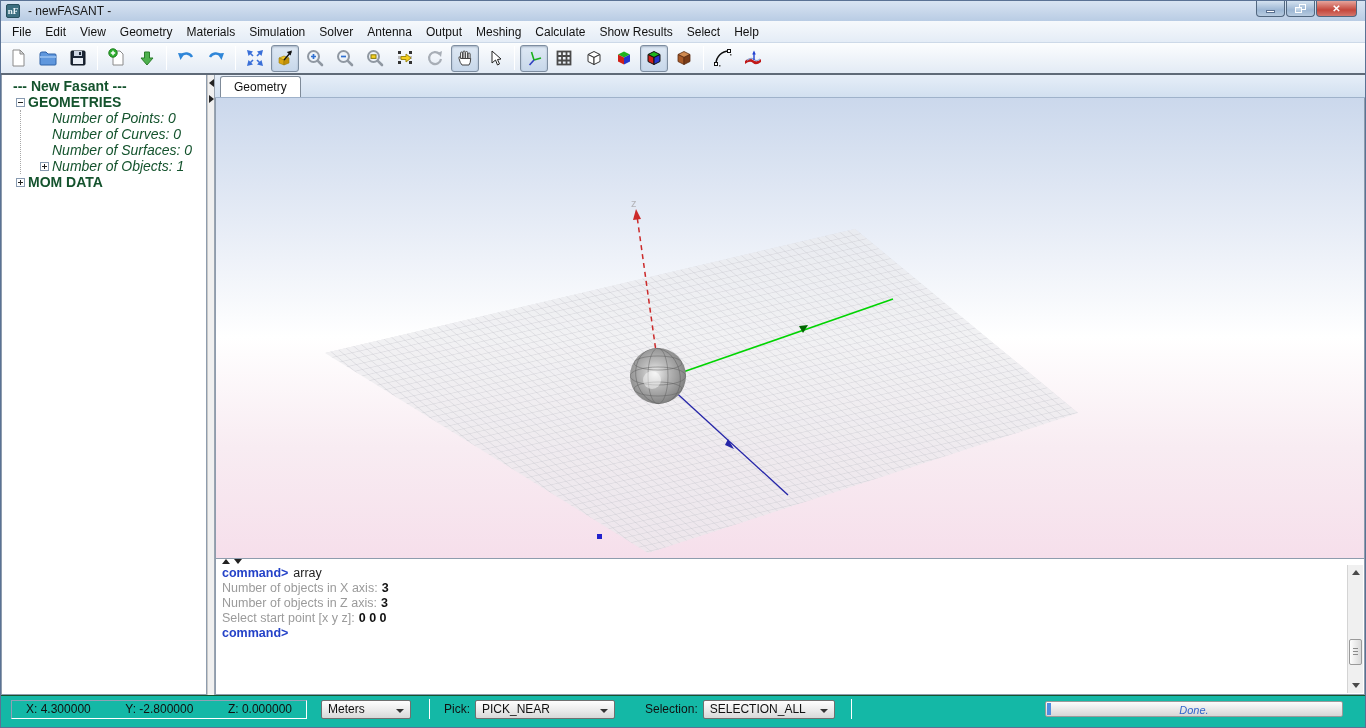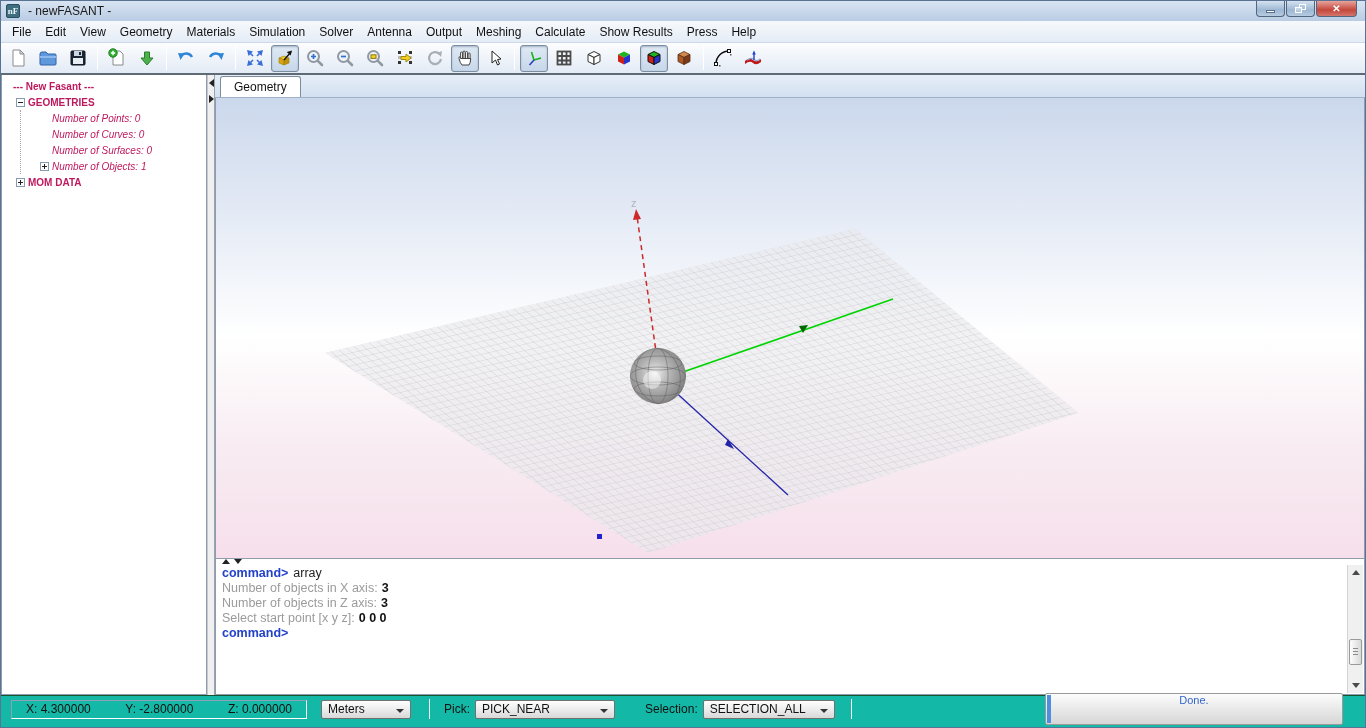--- a/index.html
+++ b/index.html
@@ -24,21 +24,21 @@
 
   
   .toolbar { height:32px; display:flex; align-items:center; background:linear-gradient(#fcfdfe,#e3ebf5); padding-left:2px; border-bottom:2px solid #5f6a77; }
   .tbtn { width:28px; height:27px; display:flex; align-items:center; justify-content:center; border:1px solid transparent; border-radius:3px; margin:0 1px; }
   .tbtn.pressed { border:1px solid #7d8da0; background:linear-gradient(#dfe9f4,#c7d7ea); box-shadow:inset 0 1px 2px rgba(60,80,110,.35); }
   .tsep { width:1px; height:24px; background:#9aa6b4; border-right:1px solid #fff; margin:0 4px; }
 
   
   .main { height:620px; display:flex; background:#bdd0e7; }
   .tree-panel { width:208px; background:#fff; border:1px solid #8e9cad; border-top:none; padding-top:3px; overflow:hidden; }
-  .tree-row { height:16px; display:flex; align-items:center; font-size:10px; color:#be185d; white-space:nowrap; }
+  .tree-row { height:16px; display:flex; align-items:center; font-size:14px; color:#14532d; white-space:nowrap; }
   .tree-row .bold { font-weight:bold; }
   .expander { width:9px; height:9px; border:1px solid #889ab0; background:#fff; position:relative; flex:none; margin-right:3px; }
   .expander::before { content:""; position:absolute; left:1px; top:3px; width:5px; height:1px; background:#222; }
   .expander.plus::after { content:""; position:absolute; left:3px; top:1px; width:1px; height:5px; background:#222; }
   .guide { border-left:1px dotted #a8a8a8;font-style:italic; }
 
   .vsplitter { width:8px; background:#f0f0f0; border-left:1px solid #c8c8c8; border-right:1px solid #9aa4b0; position:relative; }
   .vsplit-arrow { position:absolute; left:1px; width:0; height:0; }
   .vsplit-arrow.left { top:4px; border-top:4px solid transparent; border-bottom:4px solid transparent; border-right:5px solid #222; }
   .vsplit-arrow.right { top:20px; border-top:4px solid transparent; border-bottom:4px solid transparent; border-left:5px solid #222; }
@@ -70,21 +70,21 @@
 
   
   .statusbar { height:34px; background:#14b8a6; border-top:1px solid #14532d; padding:3px 0 0 0; display:flex; align-items:flex-start; }
   .sb-row { display:flex; align-items:center; width:100%; height:20px; }
   .coord-panel { margin-left:10px; width:296px; height:19px; border:1px solid; border-color:#8fa0b5 #ffffff #ffffff #8fa0b5; display:flex; align-items:center; justify-content:space-between; padding:0 14px; font-size:12px; color:#111; }
   .coord-pair { white-space:nowrap; }
   .combo { height:19px; border:1px solid #707070; border-radius:2px; background:linear-gradient(#fefefe,#e9e9e9 60%,#d8d8d8); display:flex; align-items:center; font-size:12px; color:#111; padding:0 6px; position:relative; }
   .combo .carrow { position:absolute; right:6px; top:8px; width:0; height:0; border-left:4px solid transparent; border-right:4px solid transparent; border-top:4px solid #333; }
   .sb-sep { width:1px; height:20px; background:#8fa0b5; border-right:1px solid #fff; }
   .sb-label { font-size:12px; color:#111; white-space:nowrap; }
-  .progress { margin-left:auto; margin-right:22px; width:298px; height:32px; border:1px solid #9a9a9a; border-radius:2px; background:linear-gradient(#fcfcfc,#d6d6d6); position:relative; display:flex; align-items:flex-start; justify-content:center; }
+  .progress { margin-left:auto; margin-right:22px; width:298px; height:16px; border:1px solid #9a9a9a; border-radius:2px; background:linear-gradient(#fcfcfc,#d6d6d6); position:relative; display:flex; align-items:flex-end; justify-content:center;font-style:italic; }
   .progress .sliver { position:absolute; left:1px; top:1px; bottom:1px; width:4px; background:#4f8fe0; }
   .progress .ptext { font-size:11px; color:#3366cc; }
 
   svg text { font-family:"Liberation Sans", sans-serif; }
 </style>
 </head>
 <body>
 
 <div class="window">
 
@@ -113,21 +113,21 @@
     <span class="menu-item">View</span>
     <span class="menu-item">Geometry</span>
     <span class="menu-item">Materials</span>
     <span class="menu-item">Simulation</span>
     <span class="menu-item">Solver</span>
     <span class="menu-item">Antenna</span>
     <span class="menu-item">Output</span>
     <span class="menu-item">Meshing</span>
     <span class="menu-item">Calculate</span>
     <span class="menu-item">Show Results</span>
-    <span class="menu-item">Press</span>
+    <span class="menu-item">Select</span>
     <span class="menu-item">Help</span>
   </div>
 
   <div class="toolbar">
     <div class="tbtn">
         <svg width="20" height="20">
           <path d="M5 2 h7 l4 4 v12 H5 z" fill="#fff" stroke="#8a8a8a"></path>
           <path d="M12 2 l4 4 h-4 z" fill="#dcdcdc" stroke="#8a8a8a"></path>
         </svg>
       </div>

